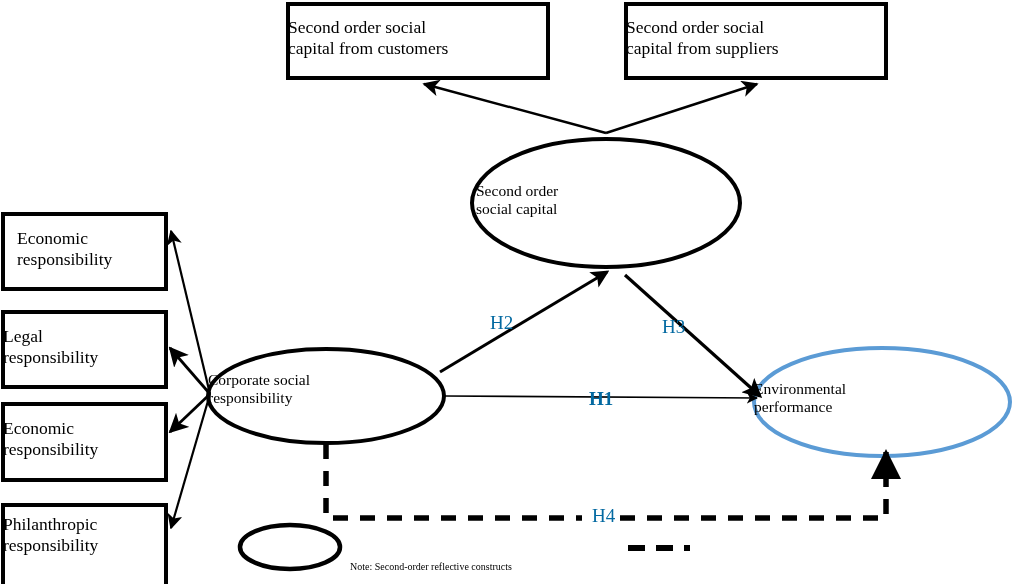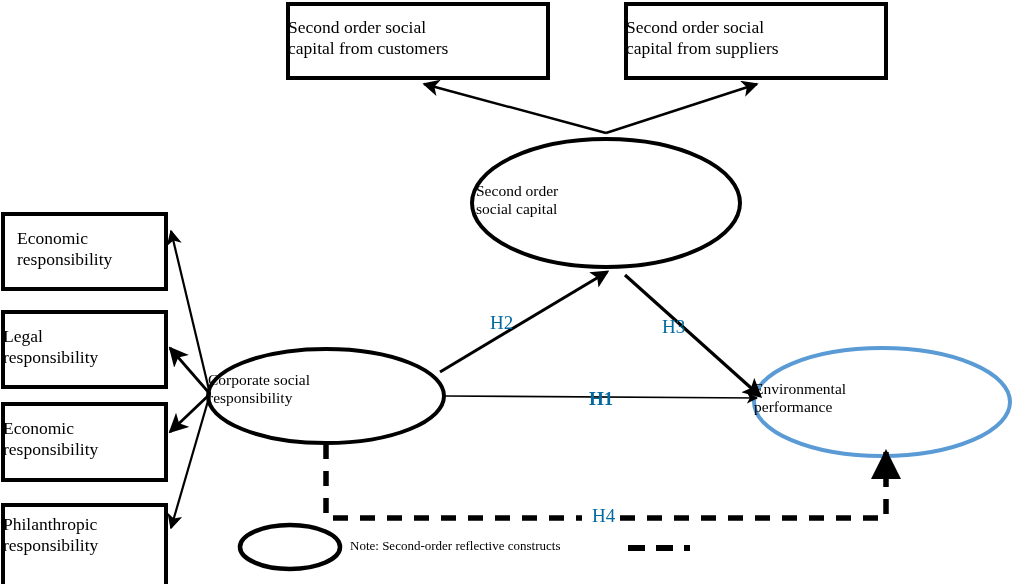--- a/index.html
+++ b/index.html
@@ -36,23 +36,24 @@
     font-size: 15.5px;
   }
   .hyp-label {
     position: absolute;
     font-size: 19px;
     color: #0369a1;
     font-family: "Liberation Serif", "DejaVu Serif", serif;
   }
   .legend-text {
     position: absolute;
-    font-size: 13px;
+    font-size: 10px;
     color: #000000;
     white-space: nowrap;
+    margin-top: 23px;
   }
 </style>
 </head>
 <body>
 
 <div id="canvas">
 
   <svg id="diagram-svg" viewBox="0 0 1016 584">
     <defs>
       <marker id="arrow-thin" viewBox="0 0 10 10" refX="9" refY="5" markerWidth="7" markerHeight="7" orient="auto-start-reverse">

